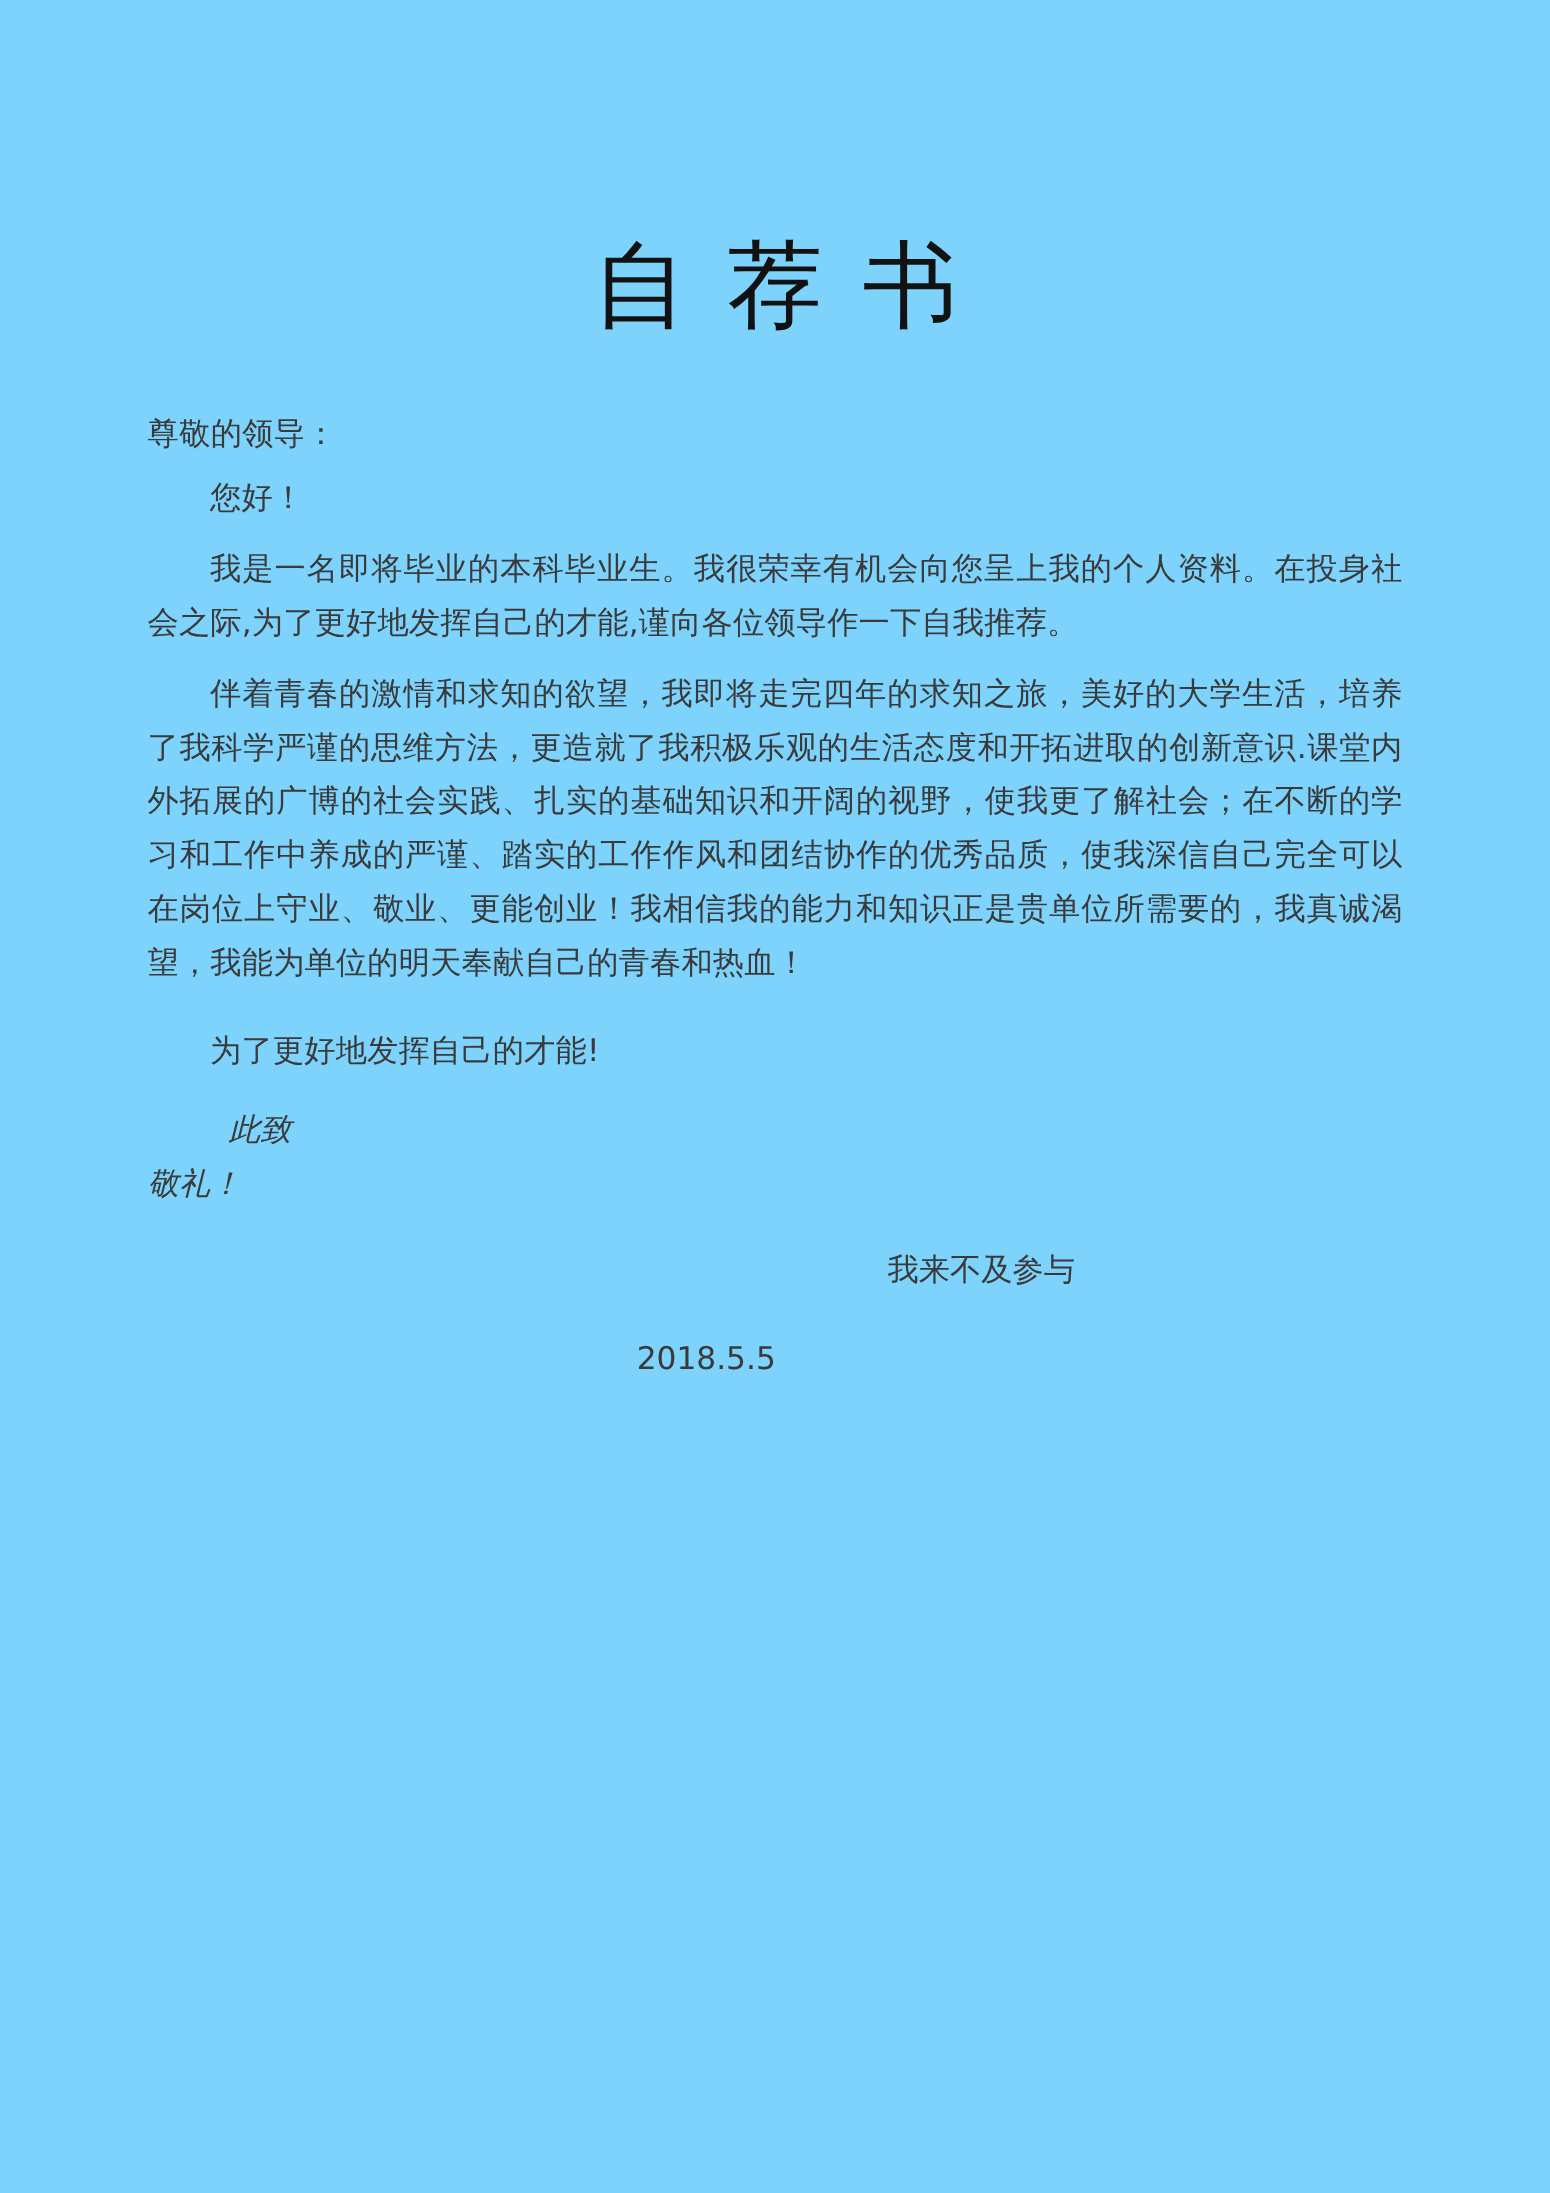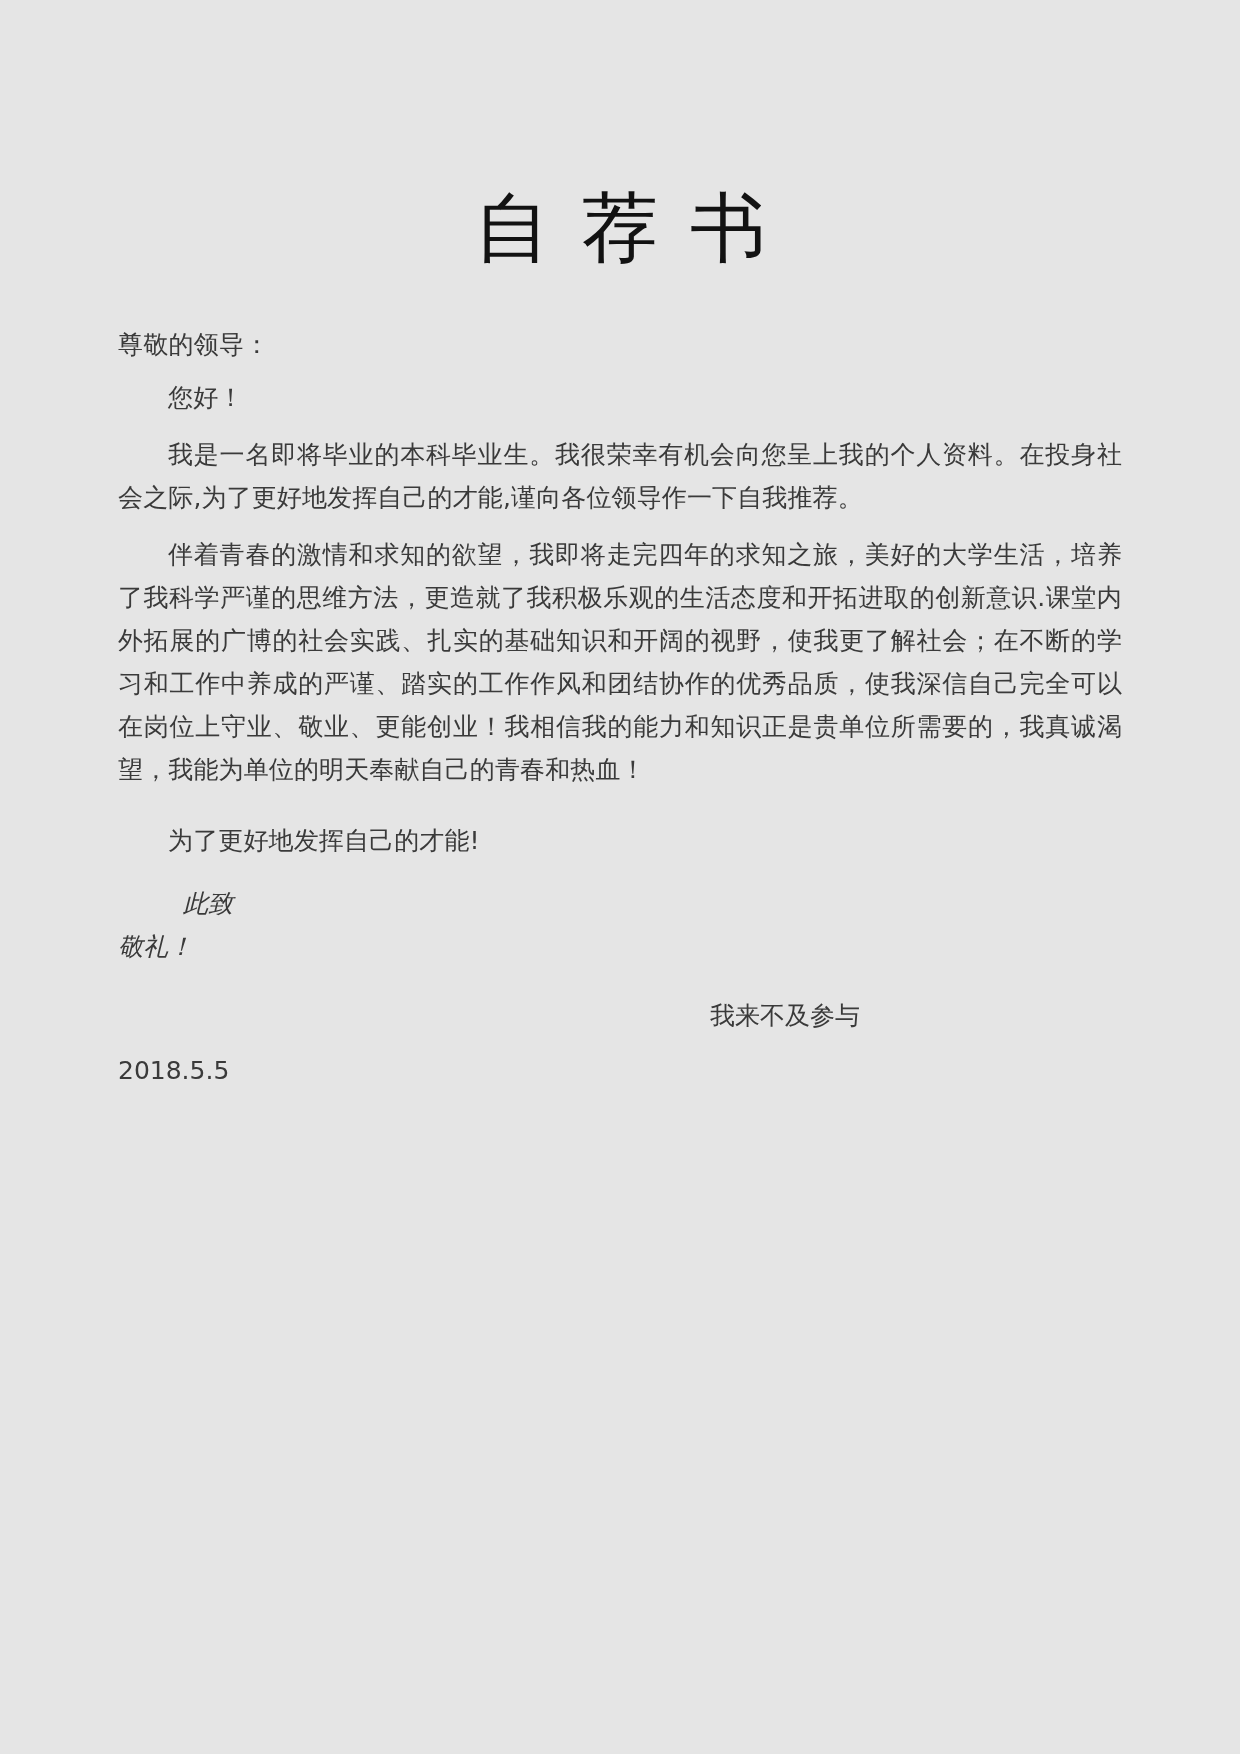--- a/index.html
+++ b/index.html
@@ -6,21 +6,21 @@
   html, body {
     margin: 0;
     padding: 0;
     background: #ffffff;
   }
   .page {
     position: relative;
     width: 1240px;
     height: 1754px;
     margin: 0 auto;
-    background: #e5e5e5;
+    background: #7dd3fc;
     box-sizing: border-box;
     font-family: "DejaVu Sans", "Liberation Sans", sans-serif;
     color: #3a3a3a;
     overflow: hidden;
   }
   .doc-body {
     position: absolute;
     left: 118px;
     top: 0;
     width: 1004px;
@@ -37,21 +37,20 @@
     padding-top: 186px;
     font-family: "DejaVu Sans", "Liberation Sans", sans-serif;
   }
   .salutation {
     margin: 0;
     padding-top: 64px;
     font-size: 25px;
     line-height: 1.0;
     color: #3a3a3a;
     letter-spacing: 0.01em;
-    font-family: Liberation Mono, monospace;
   }
   .para {
     margin: 0;
     font-size: 25px;
     line-height: 43px;
     color: #3a3a3a;
     text-align: justify;
     text-justify: inter-ideograph;
     letter-spacing: 0.005em;
   }
@@ -77,26 +76,26 @@
   .signature {
     margin: 0;
     padding-top: 26px;
     font-size: 25px;
     line-height: 43px;
     color: #3a3a3a;
     text-align: center;
     padding-left: 330px;
   }
   .date {
-    margin: 0;
+    margin: 16px;
     padding-top: 12px;
     font-size: 25px;
     line-height: 43px;
     color: #3a3a3a;
-    text-align: left;
+    text-align: center;
     padding-right: 110px;
     font-family: "DejaVu Sans", "Liberation Sans", sans-serif;
   }
 </style>
 </head>
 <body>
 
 <div class="page">
   <div class="doc-body">
 

